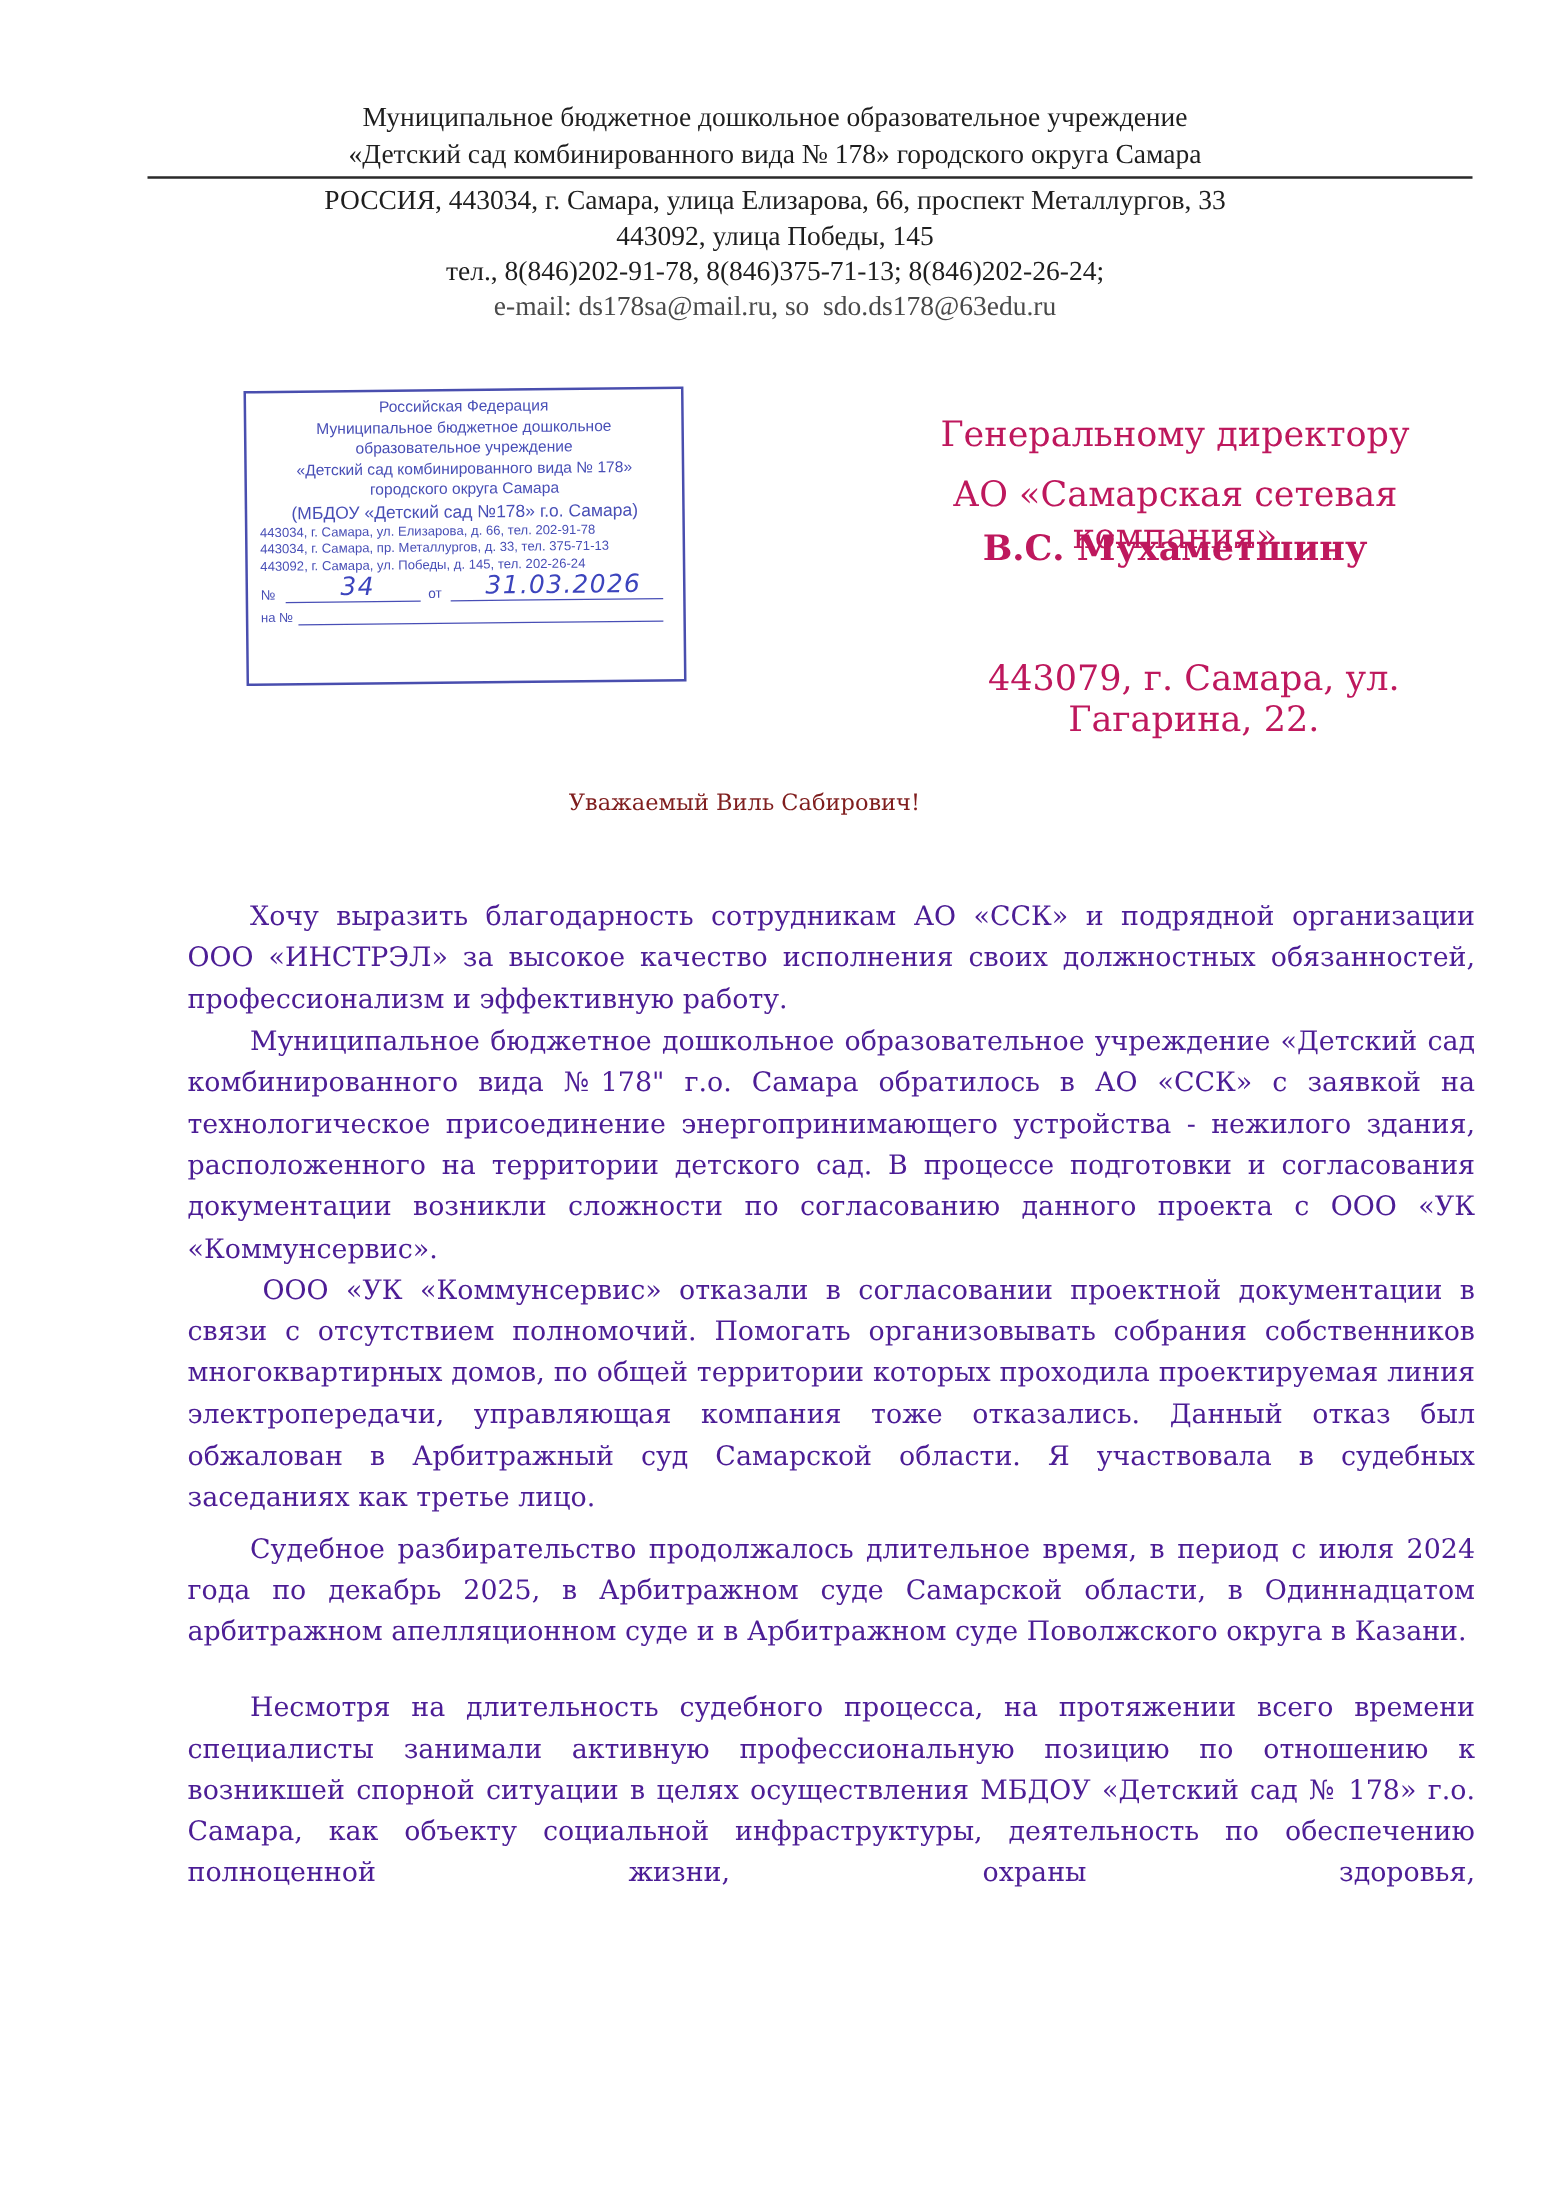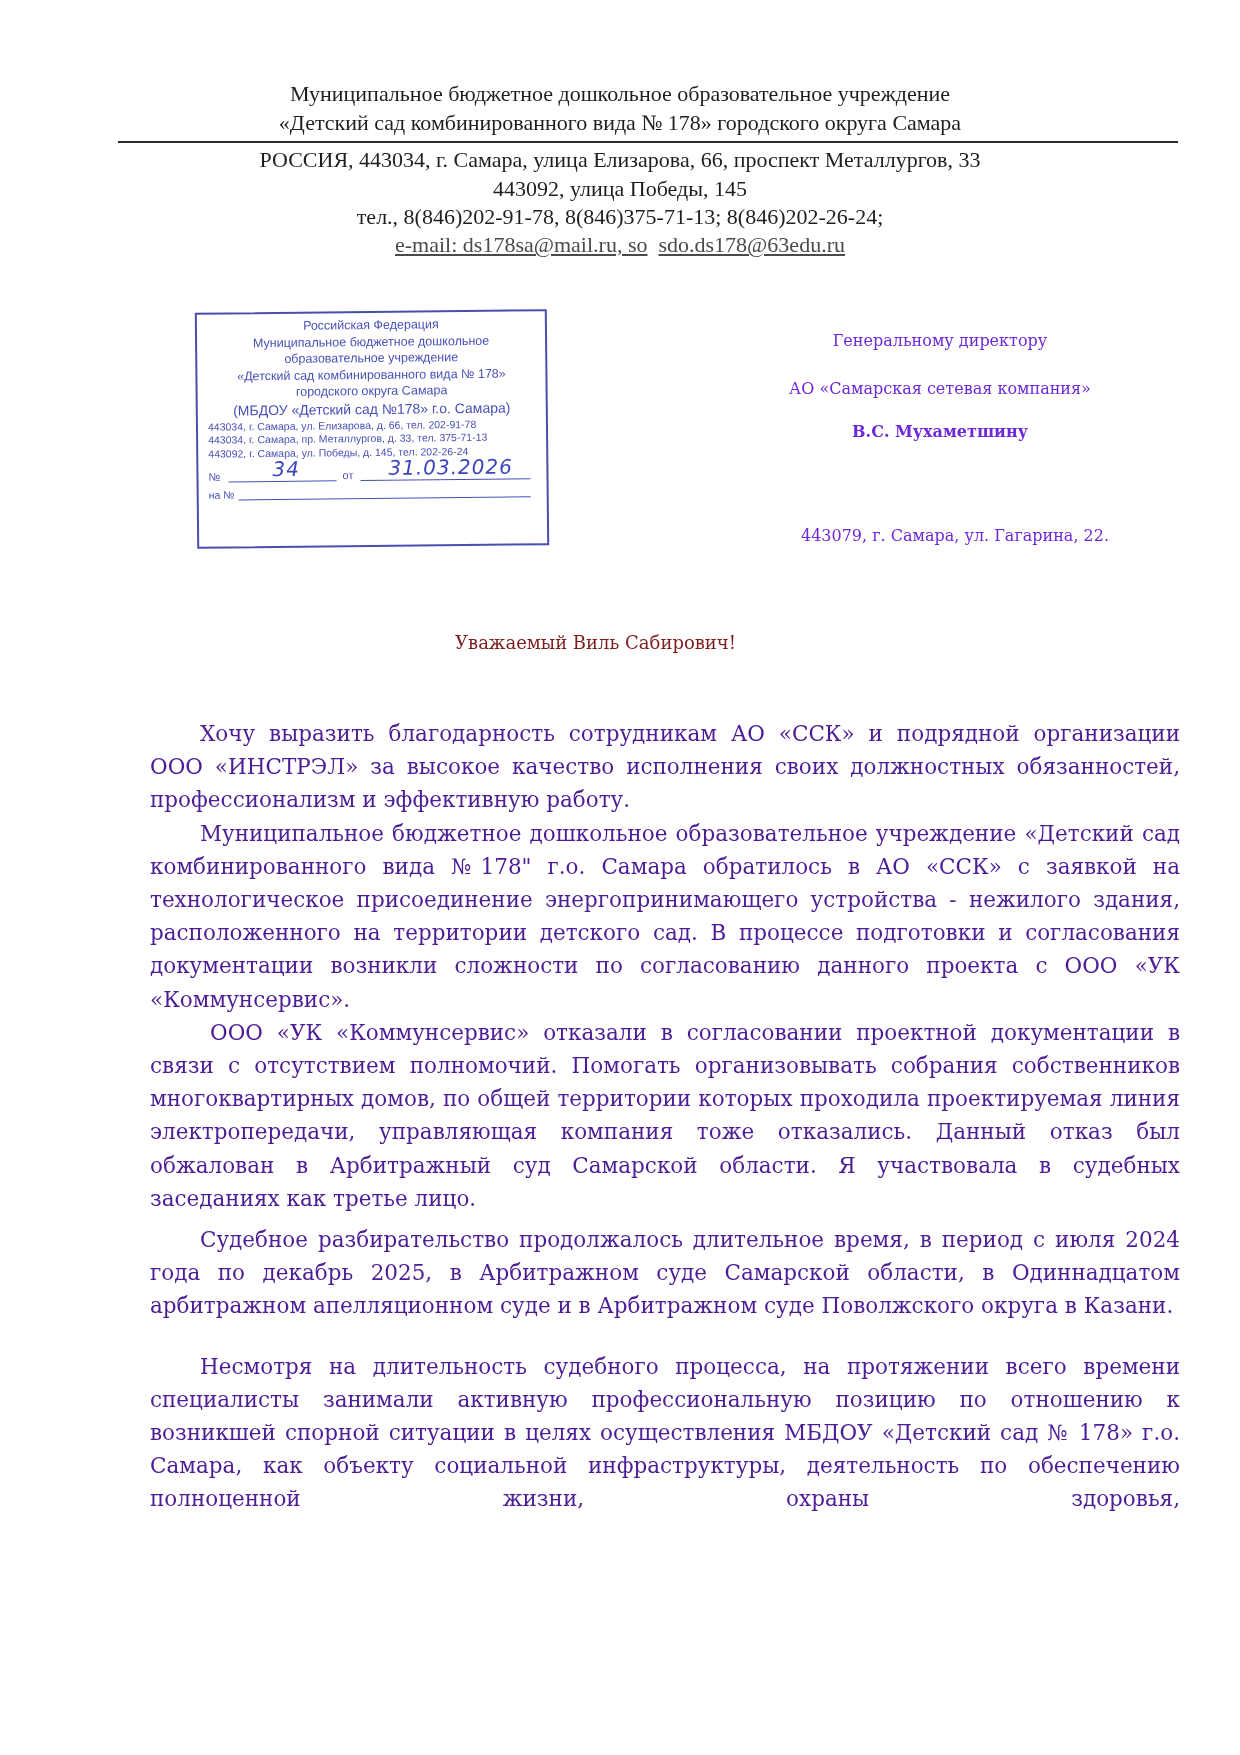--- a/index.html
+++ b/index.html
@@ -9,21 +9,21 @@
     
     .lh { position: absolute; left: 0; width: 1240px; text-align: center;
           font-family: "Liberation Serif", "DejaVu Serif", serif; color: #1e1e1e; }
     .lh-org1 { top: 80px; font-size: 22px; line-height: 28px; }
     .lh-org2 { top: 109px; font-size: 22px; line-height: 28px; }
     .lh-rule { position: absolute; left: 118px; top: 141px; width: 1060px; height: 2px; background: #2a2a2a; }
     .lh-addr1 { top: 146px; font-size: 22px; line-height: 28px; }
     .lh-addr2 { top: 175px; font-size: 22px; line-height: 28px; }
     .lh-tel { top: 203px; font-size: 22px; line-height: 28px; }
     .lh-email { top: 231px; font-size: 22px; line-height: 28px; color: #4a4a4a; }
-    .lh-email span { text-decoration: underline; }
+    .lh-email span { }
 
     
     .stamp { position: absolute; left: 196px; top: 311px; width: 348px; height: 232px;
              border: 2px solid #3a3fa8; color: #3940b0; font-family: "Liberation Sans", "DejaVu Sans", sans-serif;
              transform: rotate(-0.6deg); opacity: 0.92; }
     .stamp .c { text-align: center; font-size: 12.5px; line-height: 16.5px; }
     .stamp .c1 { margin-top: 4px; }
     .stamp .c-big { font-size: 14px; line-height: 19px; }
     .stamp .a { font-size: 10.5px; line-height: 13.5px; padding-left: 10px; }
     .stamp .a:first-of-type { margin-top: 4px; }
@@ -35,21 +35,21 @@
     .stamp .hw { position: absolute; bottom: 3px; font-family: "DejaVu Sans", sans-serif; font-style: italic;
                  font-size: 20px; color: #2c35b8; letter-spacing: 1px; }
     .stamp .hw-num { left: 74px; }
     .stamp .hw-date { left: 190px; }
     .stamp .narow { position: relative; height: 18px; font-size: 10.5px; }
     .stamp .narow .lbl { position: absolute; left: 10px; bottom: 2px; }
     .stamp .narow .ul { position: absolute; left: 40px; width: 292px; bottom: 2px; border-bottom: 1px solid #3940b0; }
 
     
     .rcp { position: absolute; left: 700px; width: 480px; text-align: center;
-           font-family: "DejaVu Serif", "Liberation Serif", serif; font-size: 16px; color: #6d28d9; }
+           font-family: "DejaVu Serif", "Liberation Serif", serif; font-size: 28px; color: #be185d; }
     .rcp-1 { top: 331px; }
     .rcp-2 { top: 364px; margin-top: 15px; }
     .rcp-3 { top: 422px; font-weight: bold; }
     .rcp-4 { top: 526px; left: 715px; }
 
     
     .salute { position: absolute; left: 455px; top: 632px; font-family: "DejaVu Serif", "Liberation Serif", serif;
               font-size: 18px; color: #7f1d1d; }
     .body { position: absolute; left: 150px; top: 717px; width: 1030px;
             font-family: "DejaVu Serif", "Liberation Serif", serif; font-size: 21.5px; line-height: 33.2px;

